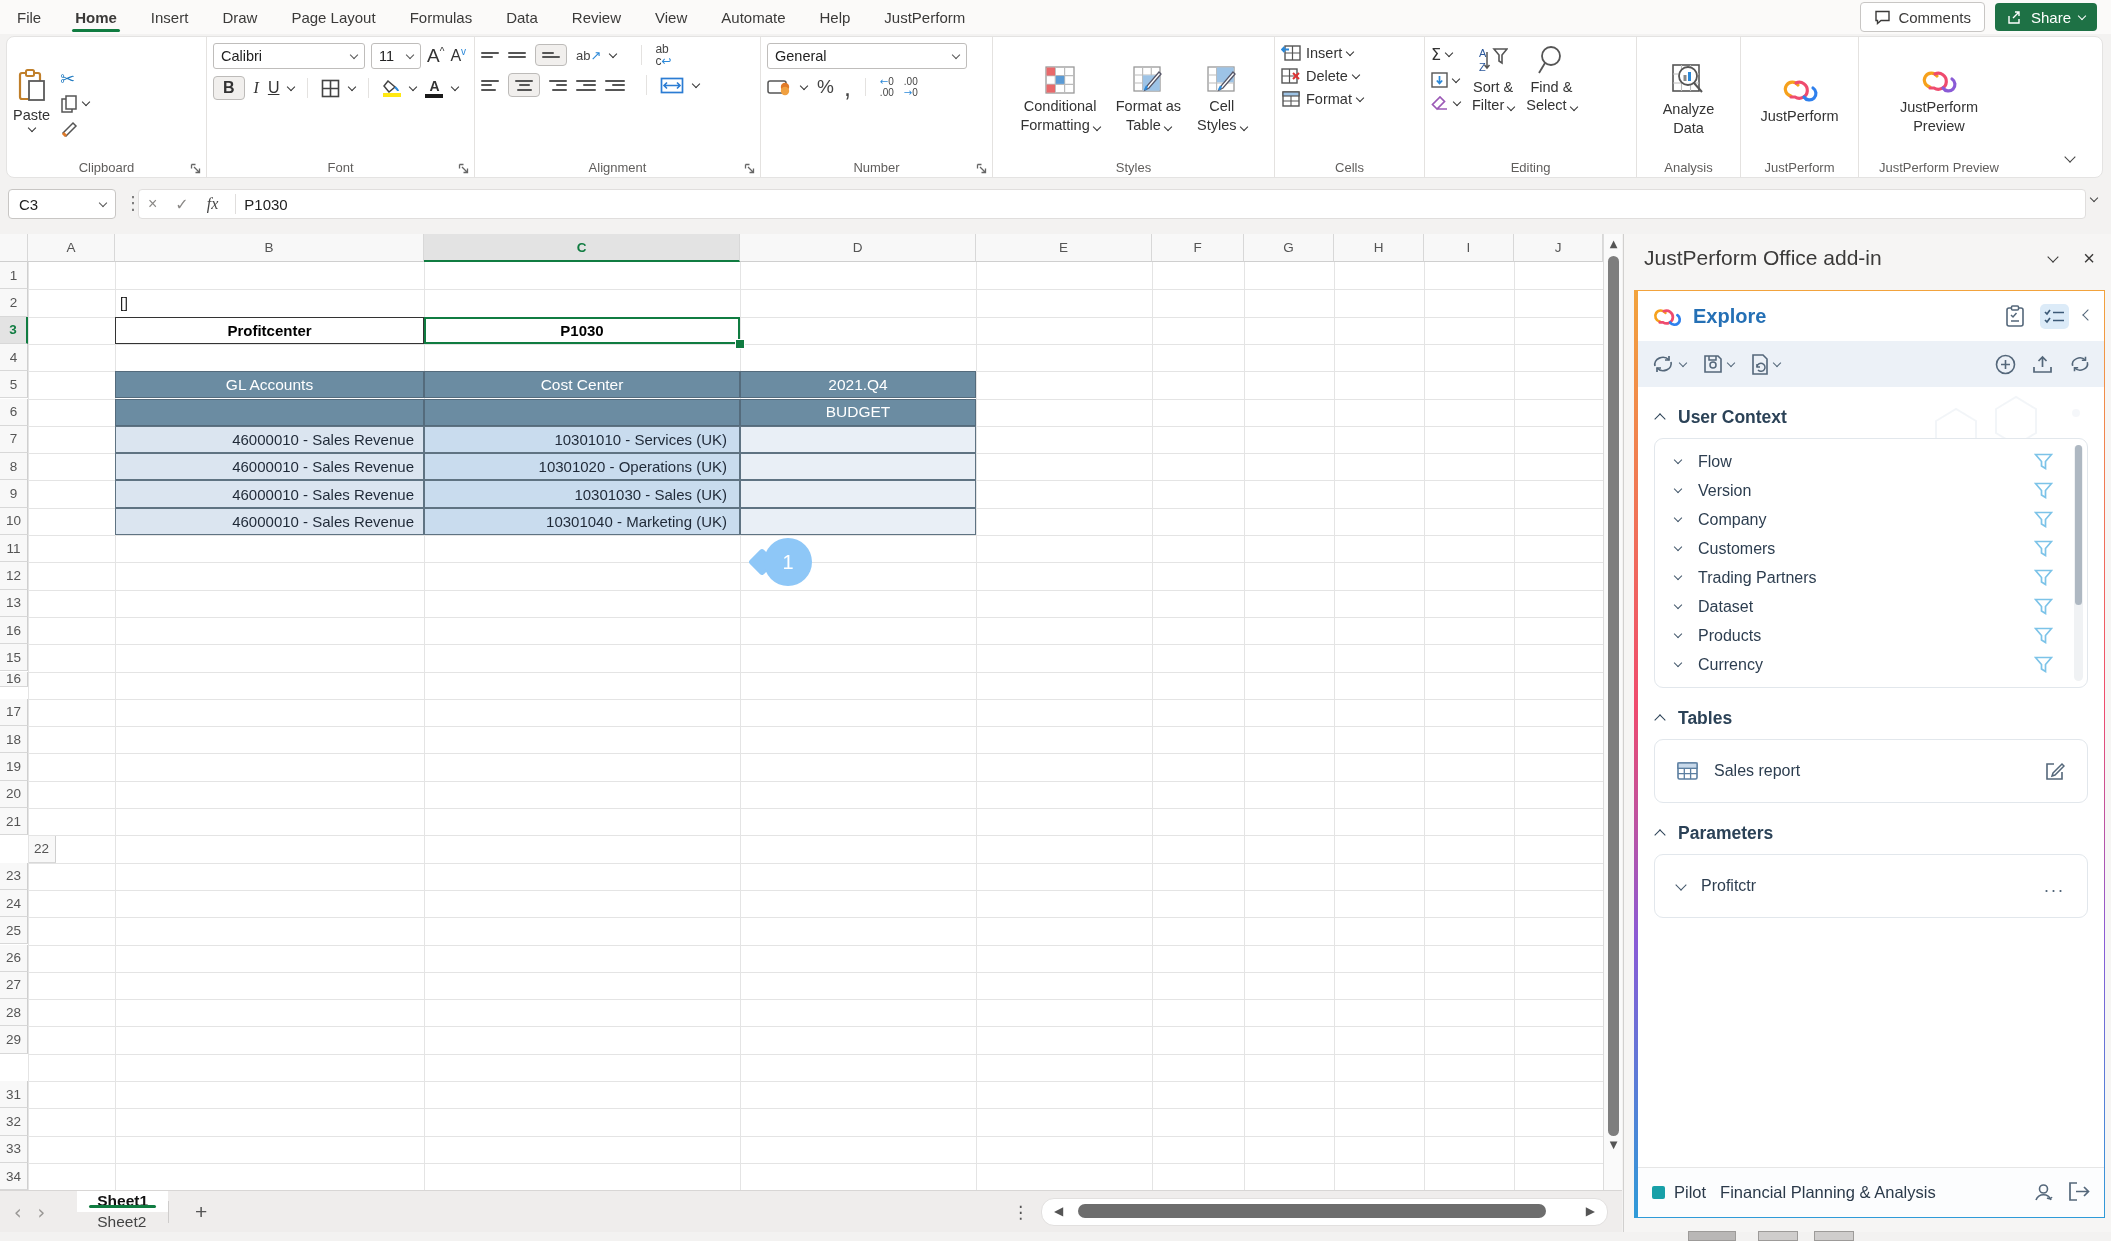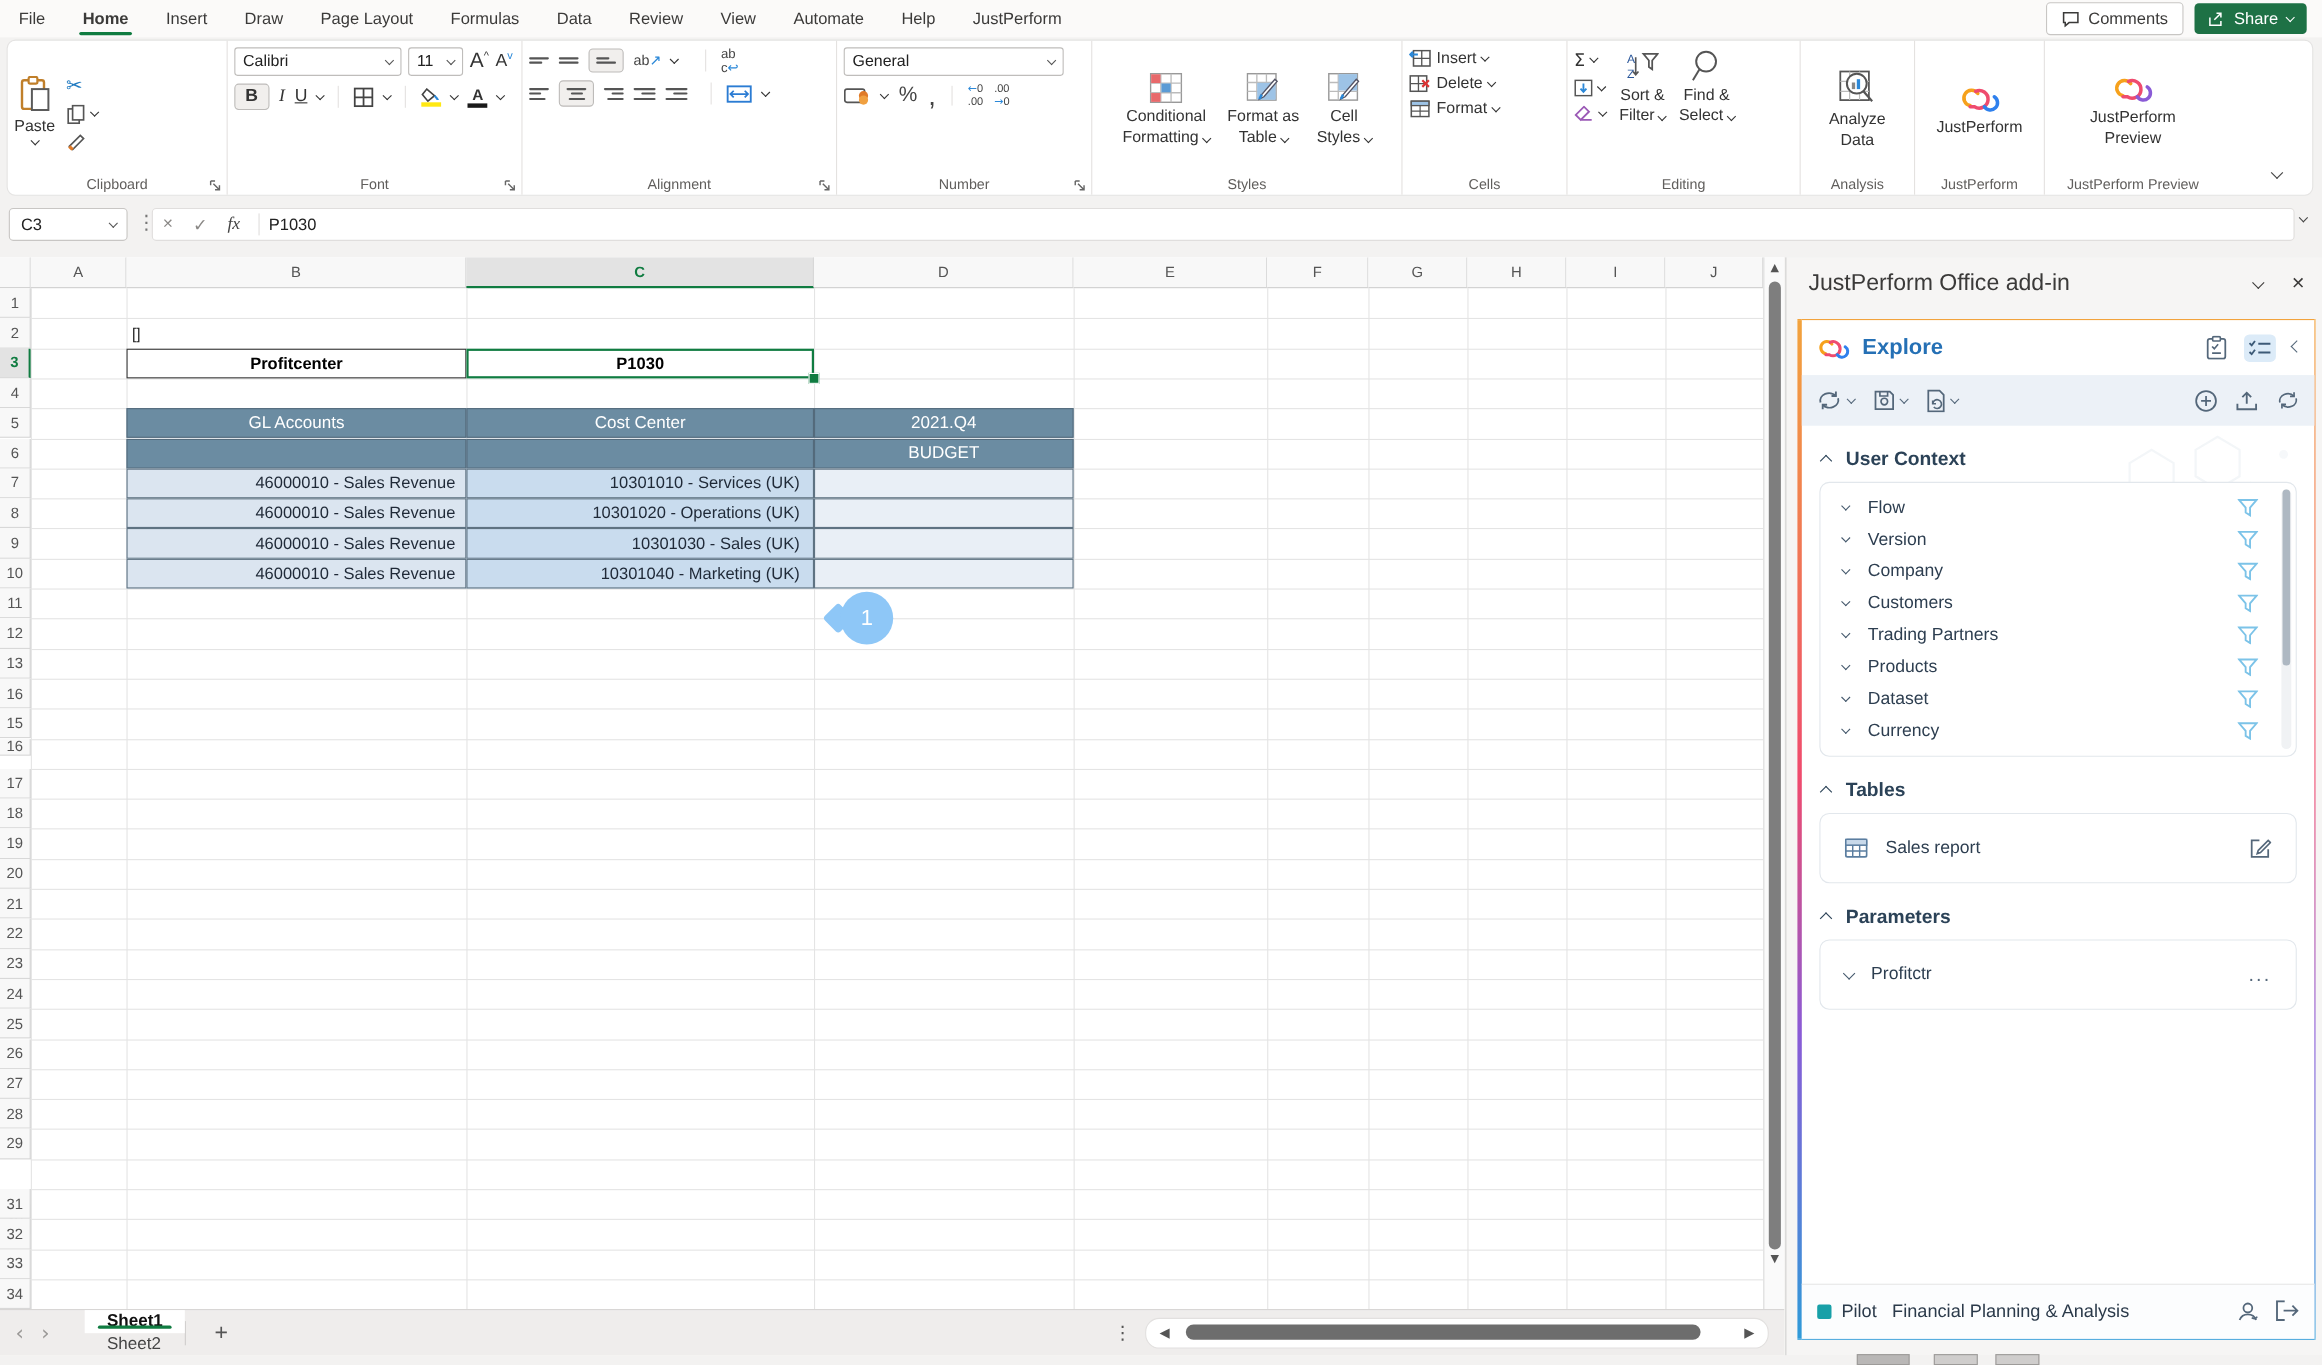--- a/index.html
+++ b/index.html
@@ -501,21 +501,21 @@
       <div class="rowhdr" style="top: 328.3px; height: 27.3px;">12</div>
       <div class="rowhdr" style="top: 355.6px; height: 27.3px;">13</div>
       <div class="rowhdr" style="top: 382.9px; height: 27.3px;">16</div>
       <div class="rowhdr" style="top: 410.2px; height: 27.3px;">15</div>
       <div class="rowhdr" style="top: 437.5px; height: 15px; text-align: right;">16</div>
       <div class="rowhdr" style="top: 464.8px; height: 27.3px;">17</div>
       <div class="rowhdr" style="top: 492.1px; height: 27.3px;">18</div>
       <div class="rowhdr" style="top: 519.4px; height: 27.3px;">19</div>
       <div class="rowhdr" style="top: 546.7px; height: 27.3px;">20</div>
       <div class="rowhdr" style="top: 574px; height: 27.3px;">21</div>
-      <div class="rowhdr" style="top: 601.3px; height: 27.3px;">22</div>
+      <div class="rowhdr" style="top: 601.3px; height: 27.3px; margin-left: 28px;">22</div>
       <div class="rowhdr" style="top: 628.6px; height: 27.3px;">23</div>
       <div class="rowhdr" style="top: 655.9px; height: 27.3px;">24</div>
       <div class="rowhdr" style="top: 683.2px; height: 27.3px;">25</div>
       <div class="rowhdr" style="top: 710.5px; height: 27.3px;">26</div>
       <div class="rowhdr" style="top: 737.8px; height: 27.3px;">27</div>
       <div class="rowhdr" style="top: 765.1px; height: 27.3px;">28</div>
       <div class="rowhdr" style="top: 792.4px; height: 27.3px;">29</div>
       <div class="rowhdr" style="top: 861px; height: 27.3px;">30</div>
       <div class="rowhdr" style="top: 847px; height: 27.3px;">31</div>
       <div class="rowhdr" style="top: 874.3px; height: 27.3px;">32</div>
@@ -744,28 +744,28 @@
             </div>
             <div class="ctx-row">
               <span class="cv s" style="color:#44586c"></span>
               <span class="lbl">Trading Partners</span>
               <svg width="19" height="17" viewBox="0 0 19 17">
                 <path d="M1.5 1.5h16l-6 7v7l-4-2.5v-4.5z" fill="none" stroke="#7cc3e8" stroke-width="1.7"></path>
               </svg>
             </div>
             <div class="ctx-row">
               <span class="cv s" style="color:#44586c"></span>
-              <span class="lbl">Products</span>
+              <span class="lbl">Dataset</span>
               <svg width="19" height="17" viewBox="0 0 19 17">
                 <path d="M1.5 1.5h16l-6 7v7l-4-2.5v-4.5z" fill="none" stroke="#7cc3e8" stroke-width="1.7"></path>
               </svg>
             </div>
             <div class="ctx-row">
               <span class="cv s" style="color:#44586c"></span>
-              <span class="lbl">Dataset</span>
+              <span class="lbl">Products</span>
               <svg width="19" height="17" viewBox="0 0 19 17">
                 <path d="M1.5 1.5h16l-6 7v7l-4-2.5v-4.5z" fill="none" stroke="#7cc3e8" stroke-width="1.7"></path>
               </svg>
             </div>
             <div class="ctx-row">
               <span class="cv s" style="color:#44586c"></span>
               <span class="lbl">Currency</span>
               <svg width="19" height="17" viewBox="0 0 19 17">
                 <path d="M1.5 1.5h16l-6 7v7l-4-2.5v-4.5z" fill="none" stroke="#7cc3e8" stroke-width="1.7"></path>
               </svg>

